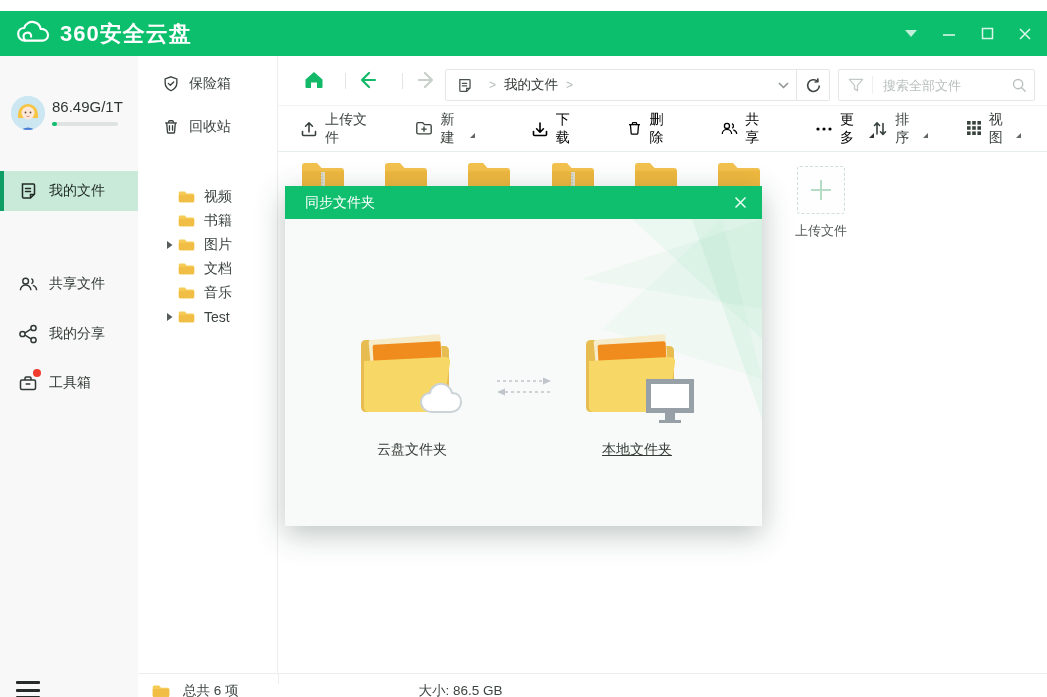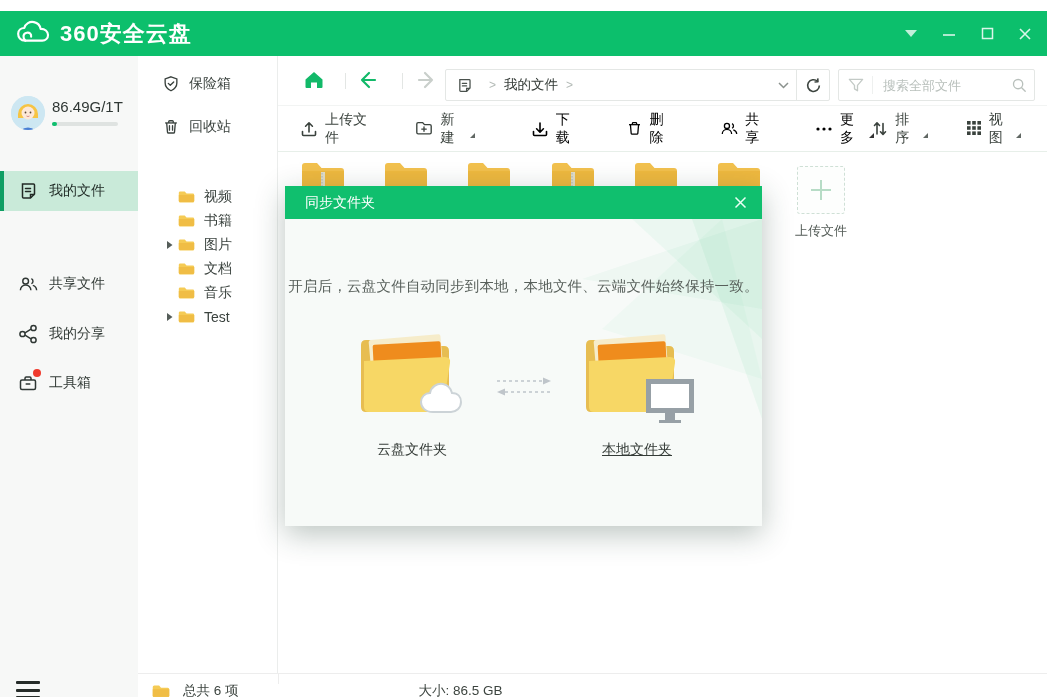--- a/index.html
+++ b/index.html
@@ -532,21 +532,20 @@
       </span>
     </div>
     <div class="modal-body">
       <svg class="pattern" viewBox="0 0 300 220">
         <polygon points="300,0 170,0 300,120" fill="#12bf6e" opacity="0.05"></polygon>
         <polygon points="300,0 230,0 300,200" fill="#12bf6e" opacity="0.06"></polygon>
         <polygon points="300,0 120,60 300,90" fill="#12bf6e" opacity="0.04"></polygon>
         <polygon points="260,0 140,110 300,160" fill="#12bf6e" opacity="0.035"></polygon>
       </svg>
 
-      <div class="modal-desc">开启后，云盘文件自动同步到本地，本地文件、云端文件始终保持一致。</div>
 
       <span class="illus cloud-side">
         <svg width="130" height="100" viewBox="0 0 130 100">
           <path d="M14 18 q0-5 5-5 h20 l6 6 h52 q5 0 5 5 v56 q0 5-5 5 H19 q-5 0-5-5 z" fill="#e7bd51"></path>
           <rect x="24" y="10" width="72" height="60" rx="2" fill="#f6ecca" transform="rotate(-5 60 40)"></rect>
           <rect x="27" y="16" width="68" height="56" rx="2" fill="#ef8c1d" transform="rotate(-3 61 44)"></rect>
           <path d="M17 34 L98 30 q6 0 5 6 l-7 44 q-1 5-6 5 H22 q-5 0-5-5 z" fill="#f7d765"></path>
           <path d="M86 85 c-8 0-12-5-12-10 c0-5 4-9 9-9 c1-6 7-10 13-9 c5 1 8 5 9 9 c6 0 9 4 9 9 c0 6-5 10-10 10 z" fill="#fff" stroke="#ccd3d7" stroke-width="2"></path>
         </svg>
       </span>

